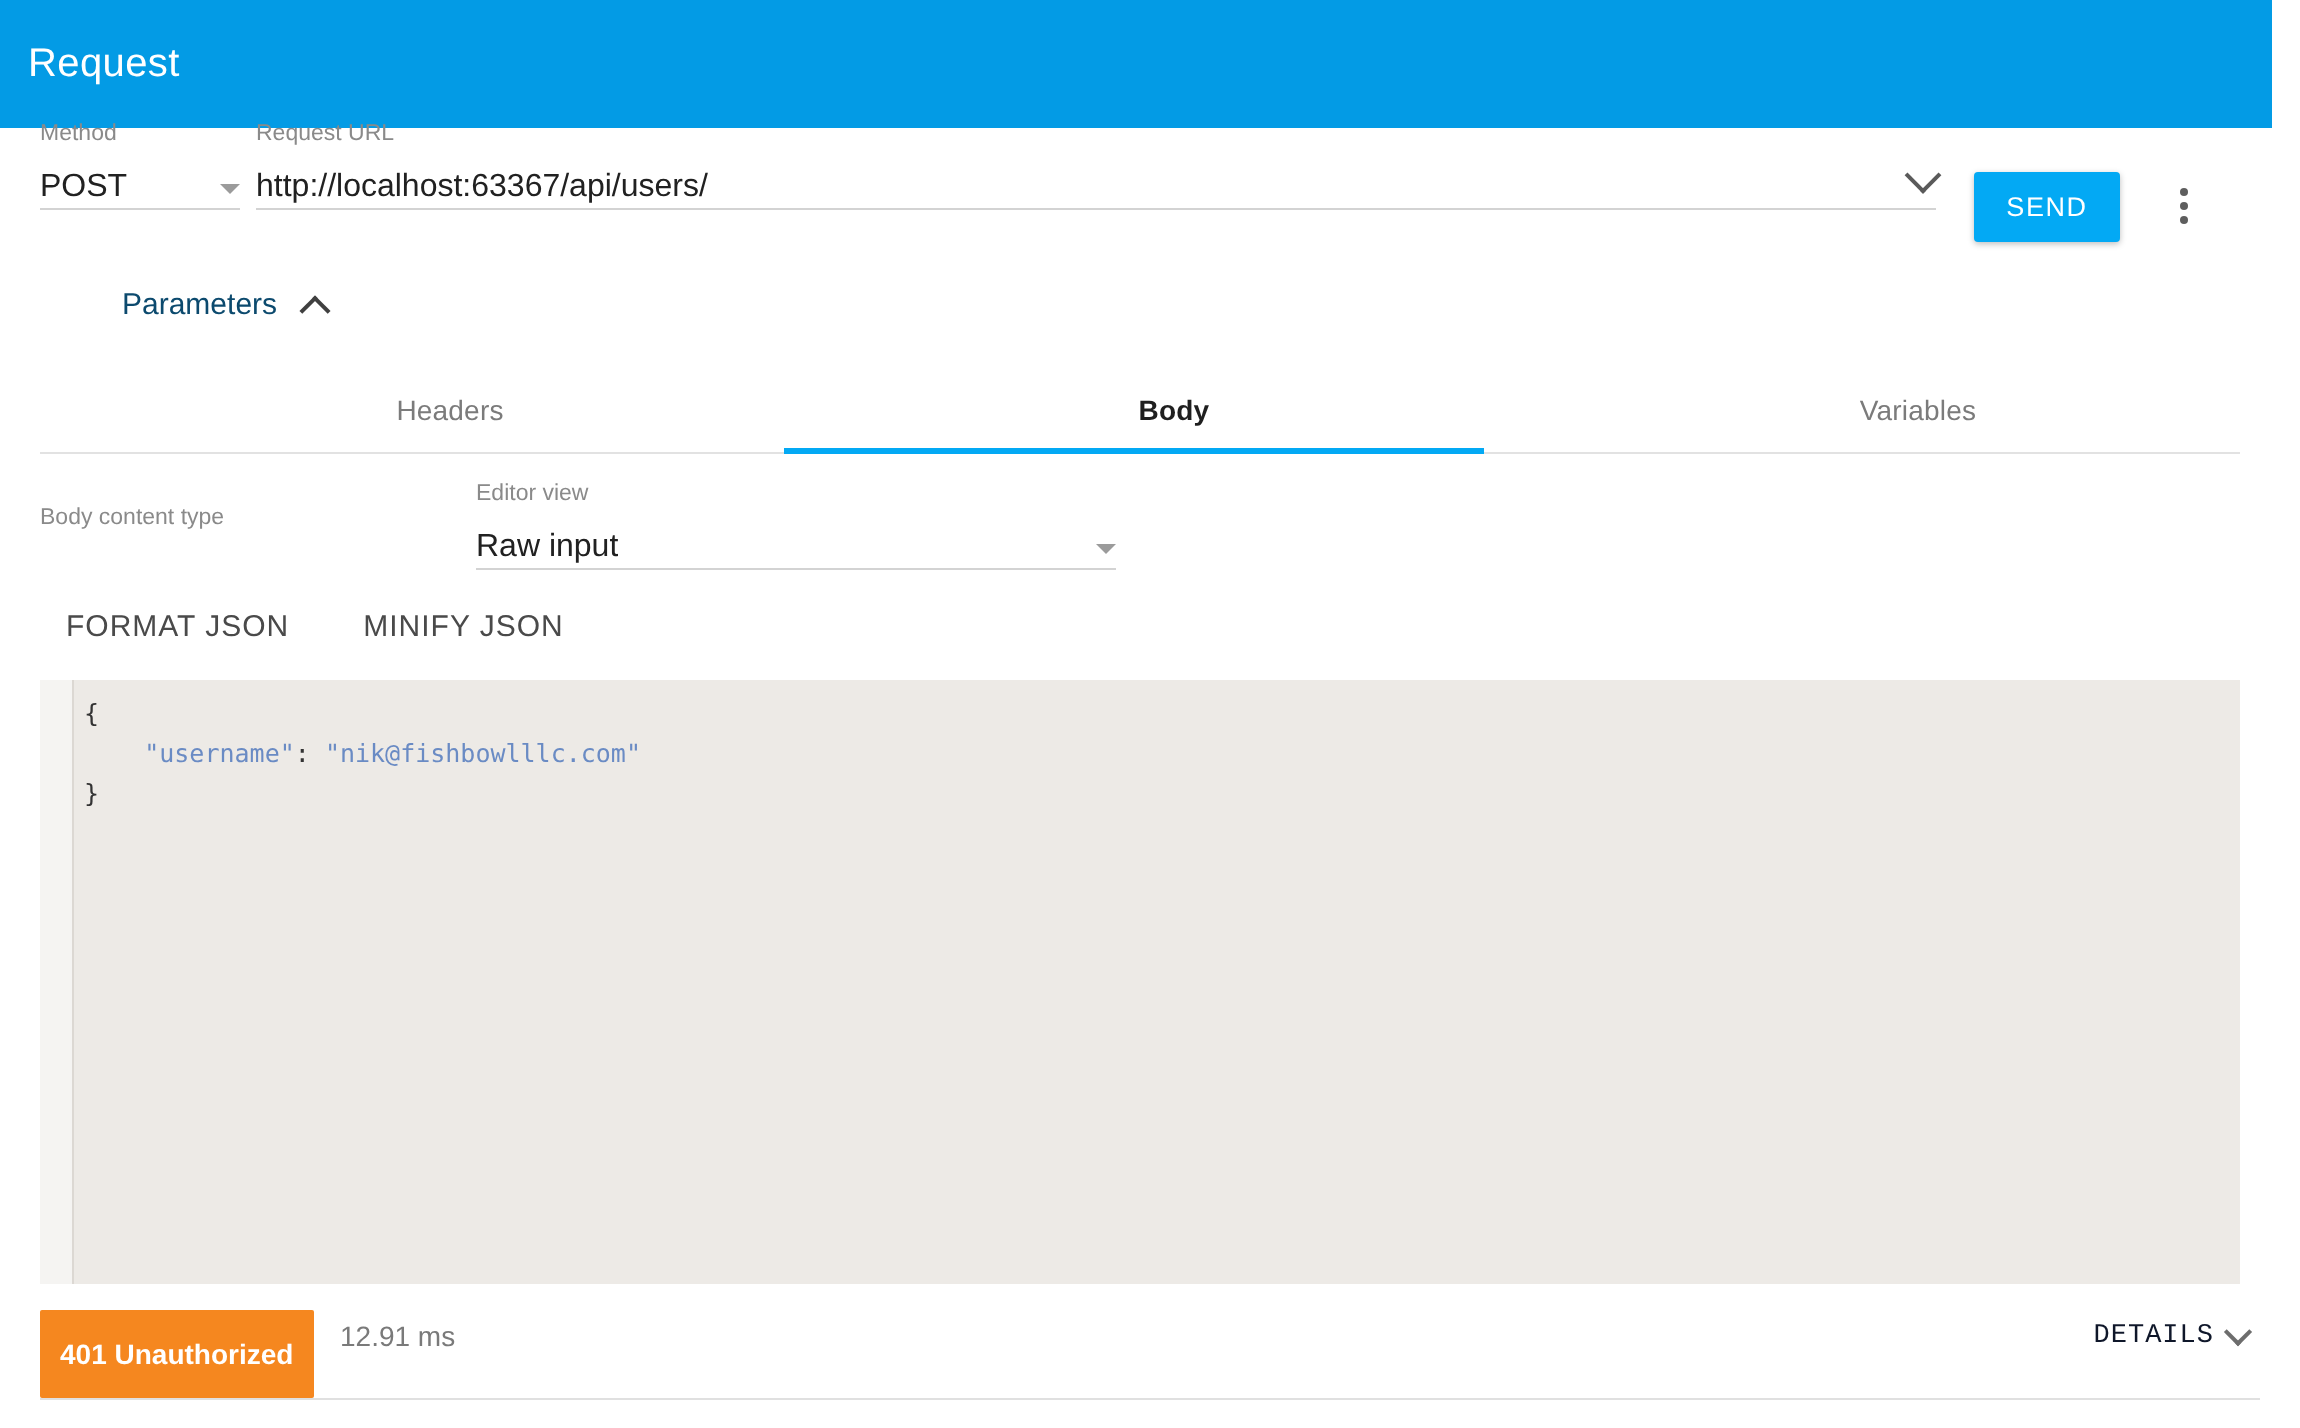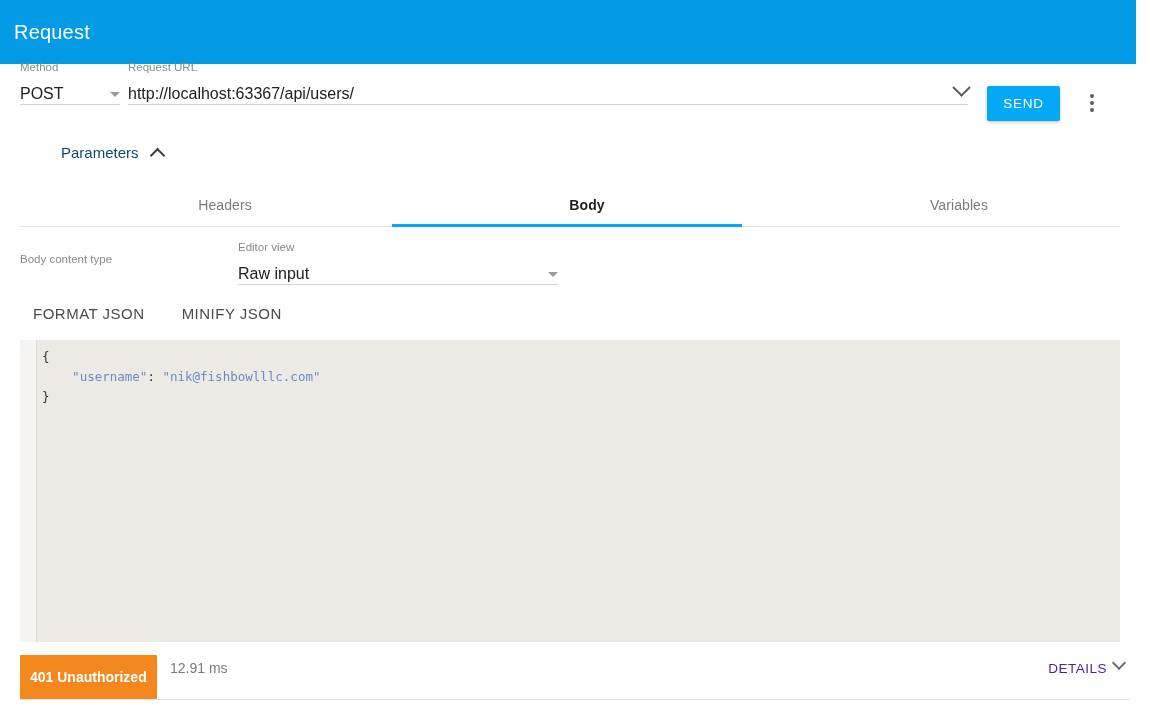--- a/index.html
+++ b/index.html
@@ -332,28 +332,28 @@
     left: 170px;
     top: 12px;
     font-size: 14px;
     color: #7a7a7a;
   }
   .details-button {
     position: absolute;
     right: 20px;
     top: 12px;
     font-size: 13.5px;
-    color: #4c1d95;
+    color: #0f172a;
     letter-spacing: 0.5px;
     cursor: pointer;
     display: flex;
-    align-items: flex-start;
+    align-items: center;
     background: transparent;
     border: none;
-    font-family: Liberation Sans, sans-serif;
+    font-family: Liberation Mono, monospace;
   }
   .bottom-divider {
     position: absolute;
     left: 20px;
     top: 699px;
     width: 1110px;
     height: 1px;
     background: #e0e0e0;
   }
 </style>

